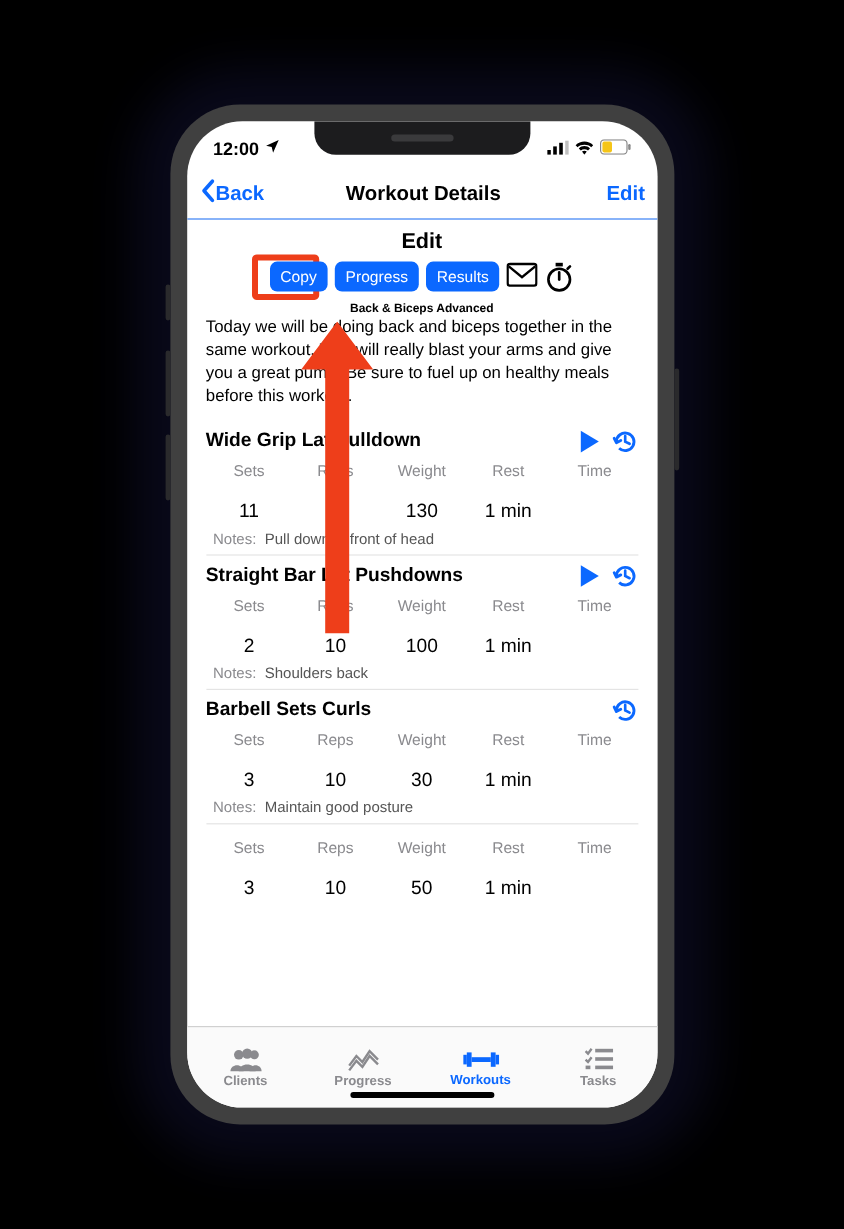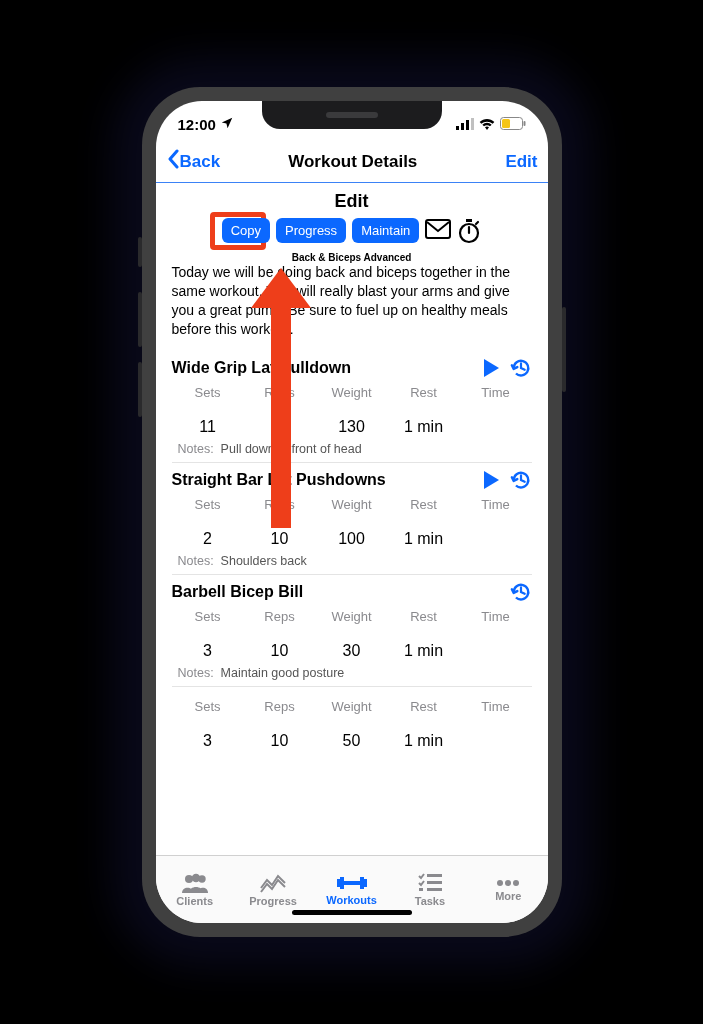--- a/index.html
+++ b/index.html
@@ -141,21 +141,21 @@
       <div class="title">Workout Details</div>
       <div class="edit">Edit</div>
     </div>
 
     <div class="content">
       <div class="client-name">Edit</div>
 
       <div class="action-row">
         <span class="pill" style="position:relative; z-index:2;">Copy</span>
         <span class="pill">Progress</span>
-        <span class="pill">Maintain</span>
+        <span class="pill">Results</span>
         <span class="icon-btn">
           <svg width="26" height="22" viewBox="0 0 26 20">
               <rect x="1" y="1" width="24" height="18" rx="2" fill="none" stroke="#000" stroke-width="2"></rect>
               <path d="M2 3 L13 12 L24 3" fill="none" stroke="#000" stroke-width="2"></path>
             </svg>
         </span>
         <span class="icon-btn">
           <svg width="24" height="26" viewBox="0 0 24 26">
               <circle cx="12" cy="15" r="9" fill="none" stroke="#000" stroke-width="2.2"></circle>
               <path d="M12 15 L12 9" stroke="#000" stroke-width="2.2" stroke-linecap="round"></path>
@@ -245,21 +245,21 @@
               </div>
       <div class="col">
                 <div class="lbl">Time</div>
                 <div class="val"></div>
               </div>
     </div>
     <div class="notes"><span class="nl">Notes:</span>&nbsp; <span>Shoulders back</span></div>
   </div>
           <div class="exercise">
     <div class="ex-head">
-      <div class="ex-name">Barbell Bicep Bill</div>
+      <div class="ex-name">Barbell Sets Curls</div>
       <span style="width:18px;display:inline-block"></span>
       <span class="icon-btn">
                 <svg width="22" height="22" viewBox="0 0 24 24">
                   <path d="M4 12 A8 8 0 1 1 6.5 18" fill="none" stroke="#0b68ff" stroke-width="2.6"></path>
                   <path d="M2 9 L4 13 L8 11" fill="none" stroke="#0b68ff" stroke-width="2.6" stroke-linejoin="round" stroke-linecap="round"></path>
                   <path d="M12 7 L12 12 L16 14" fill="none" stroke="#0b68ff" stroke-width="2.4" stroke-linecap="round"></path>
                 </svg>
               </span>
     </div>
     <div class="metrics">
@@ -347,28 +347,20 @@
         <svg width="24" height="20" viewBox="0 0 24 20">
             <path d="M1 3 L3 5 L6 1" fill="none" stroke="#8a8a8e" stroke-width="2"></path>
             <rect x="9" y="1" width="15" height="3" fill="#8a8a8e"></rect>
             <path d="M1 10 L3 12 L6 8" fill="none" stroke="#8a8a8e" stroke-width="2"></path>
             <rect x="9" y="8" width="15" height="3" fill="#8a8a8e"></rect>
             <rect x="1" y="15" width="4" height="3" fill="#8a8a8e"></rect>
             <rect x="9" y="15" width="15" height="3" fill="#8a8a8e"></rect>
           </svg>
         <span>Tasks</span>
       </div>
-      <div class="tab">
-        <svg width="24" height="10" viewBox="0 0 24 8">
-            <circle cx="4" cy="4" r="3" fill="#8a8a8e"></circle>
-            <circle cx="12" cy="4" r="3" fill="#8a8a8e"></circle>
-            <circle cx="20" cy="4" r="3" fill="#8a8a8e"></circle>
-          </svg>
-        <span>More</span>
-      </div>
     </div>
 
     <div class="home-ind"></div>
   </div>
 </div>
 
 <svg class="arrow-annot" width="70" height="260" viewBox="0 0 70 260">
   <path d="M25 260 L25 40 L5 40 L35 0 L65 40 L45 40 L45 260 Z" fill="#ee3e1a"></path>
 </svg>
 

